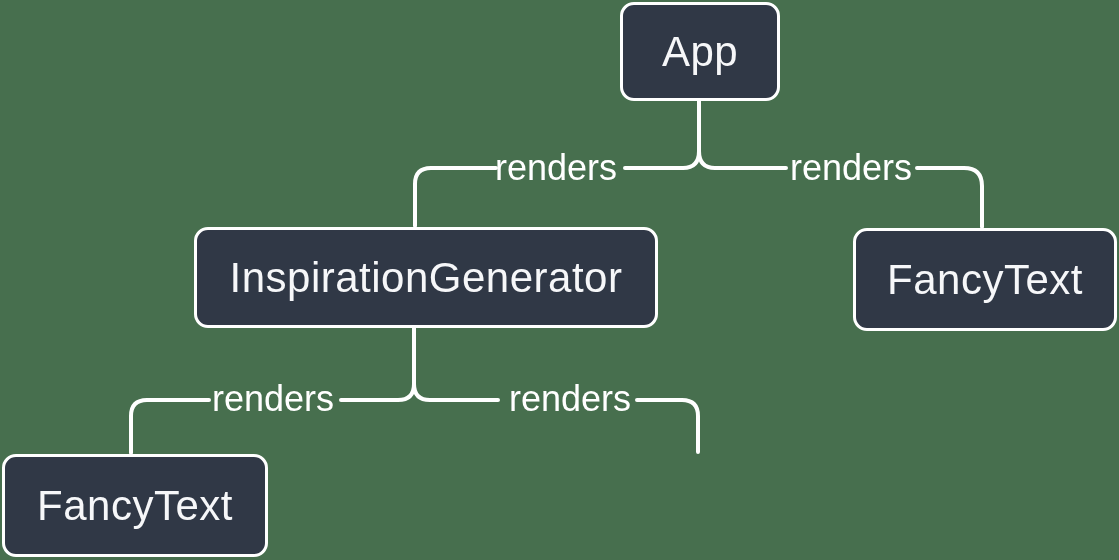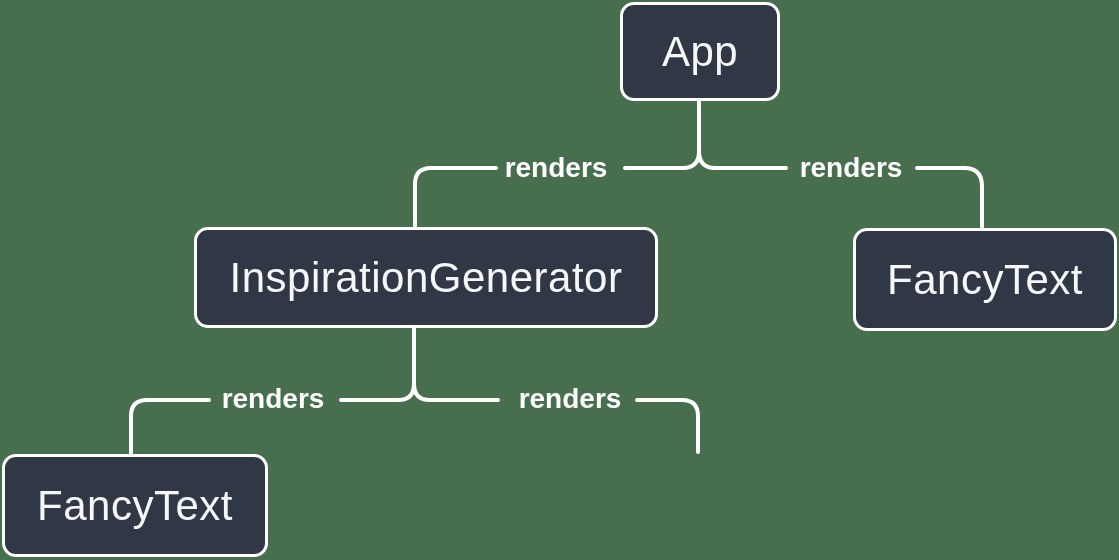--- a/index.html
+++ b/index.html
@@ -42,22 +42,22 @@
     color:var(--node-text);
     font-size:42px;
     font-weight:500;
     letter-spacing:0.5px;
     white-space:nowrap;
   }
   .edge-label{
     position:absolute;
     transform:translate(-50%,-50%);
     color:var(--line);
-    font-size:28px;
-    font-weight:700;
+    font-size:36px;
+    font-weight:400;
     white-space:nowrap;
   }
 </style>
 </head>
 <body>
 
 <div class="stage">
 
   <svg class="lines" viewBox="0 0 1119 560" xmlns="http://www.w3.org/2000/svg">
 

